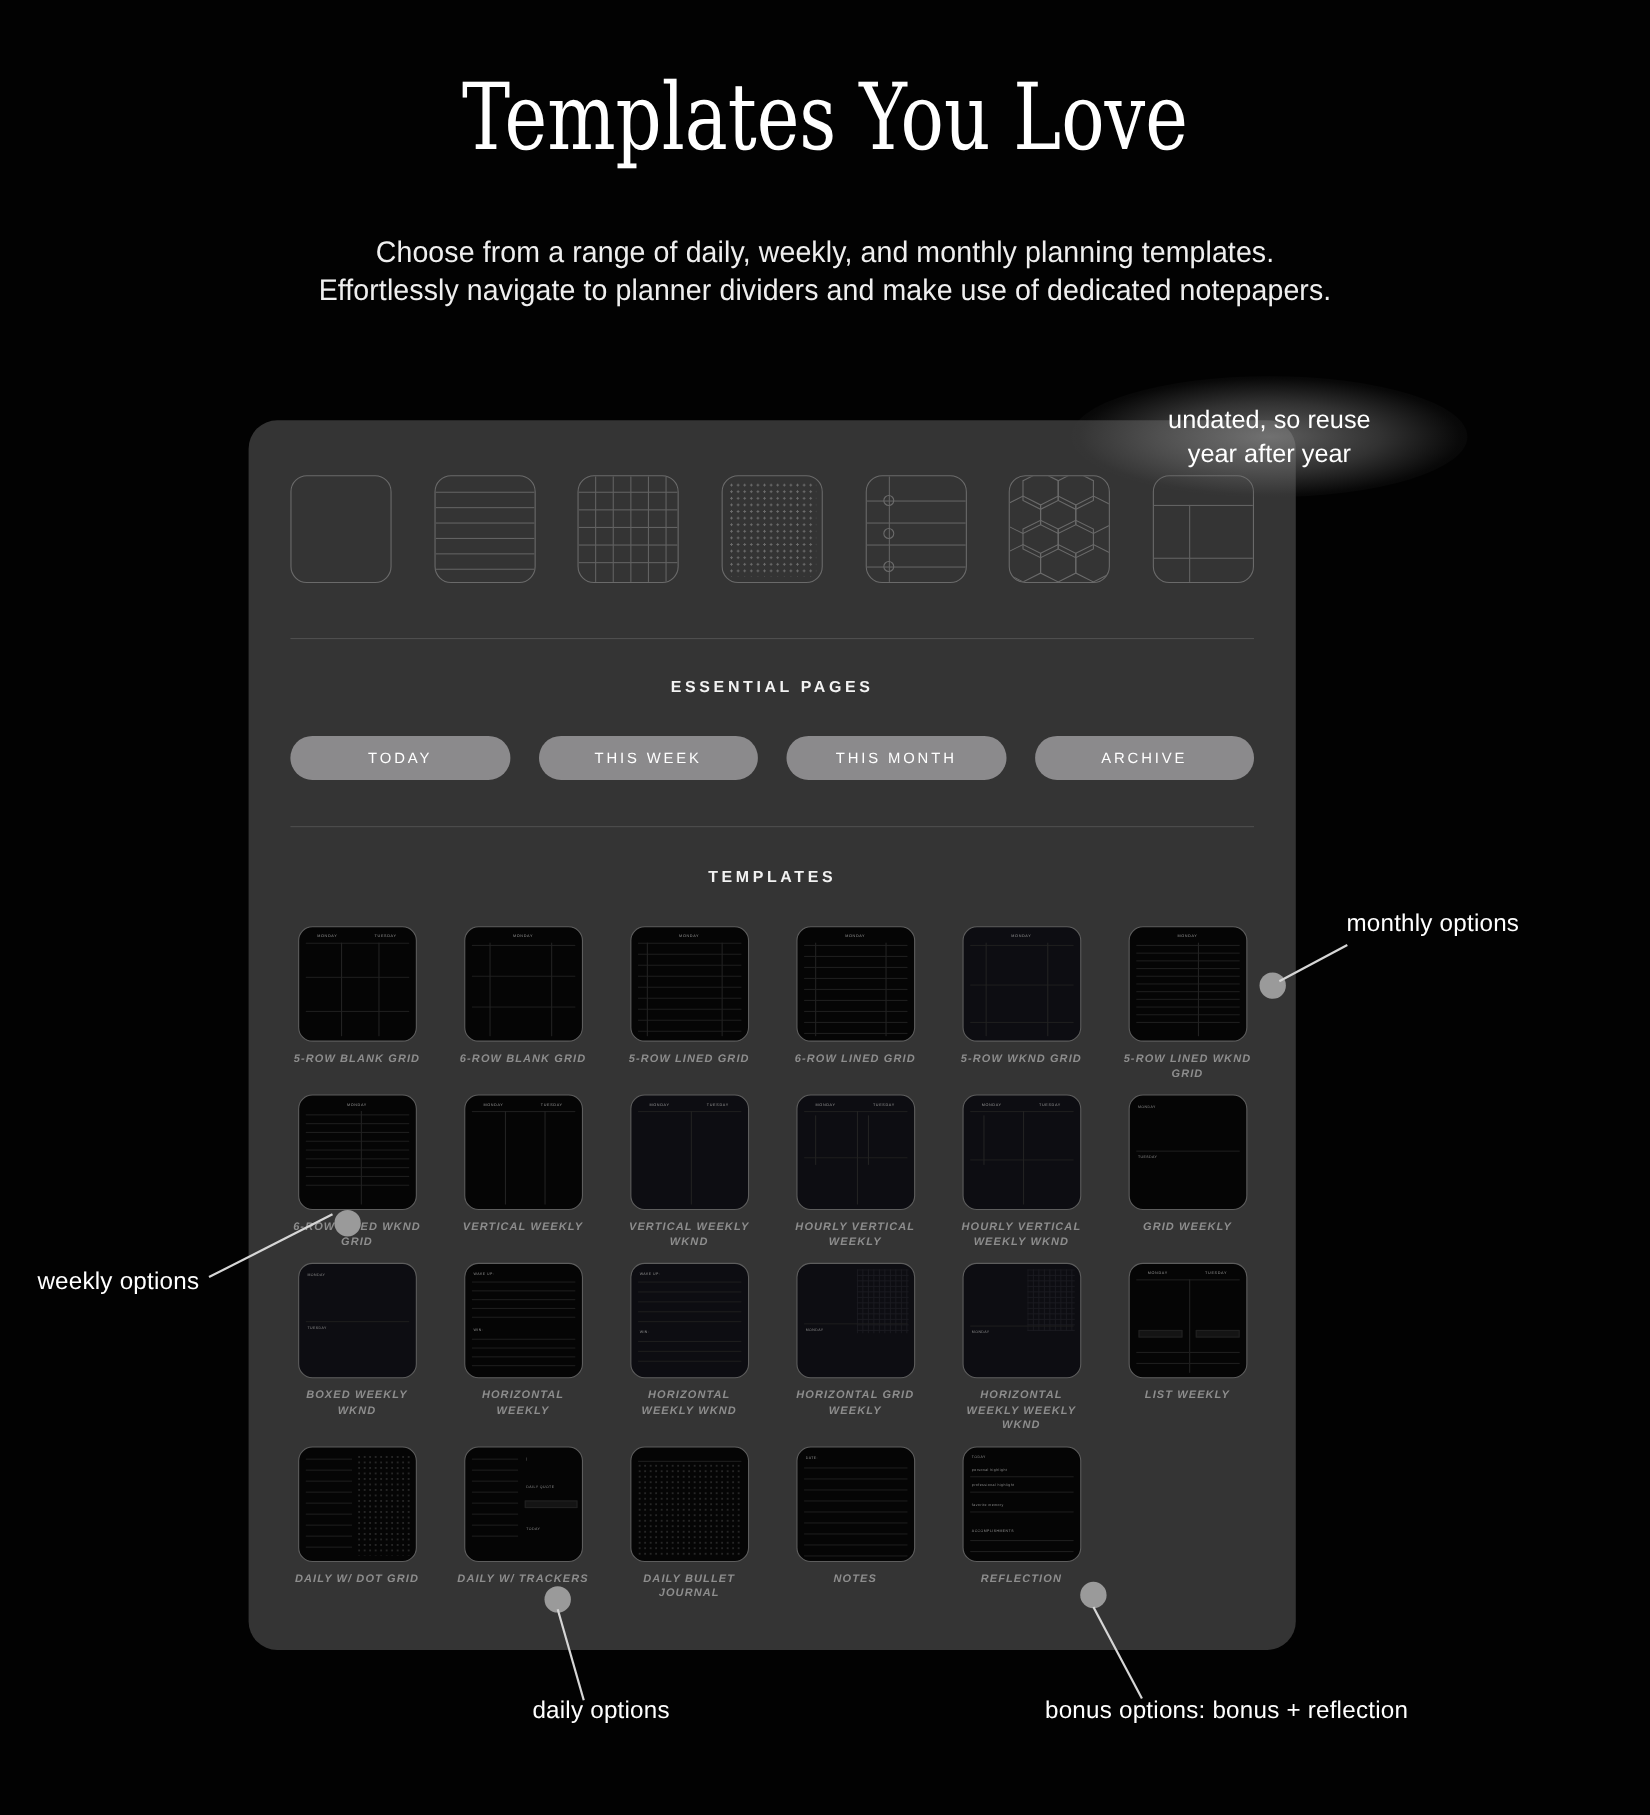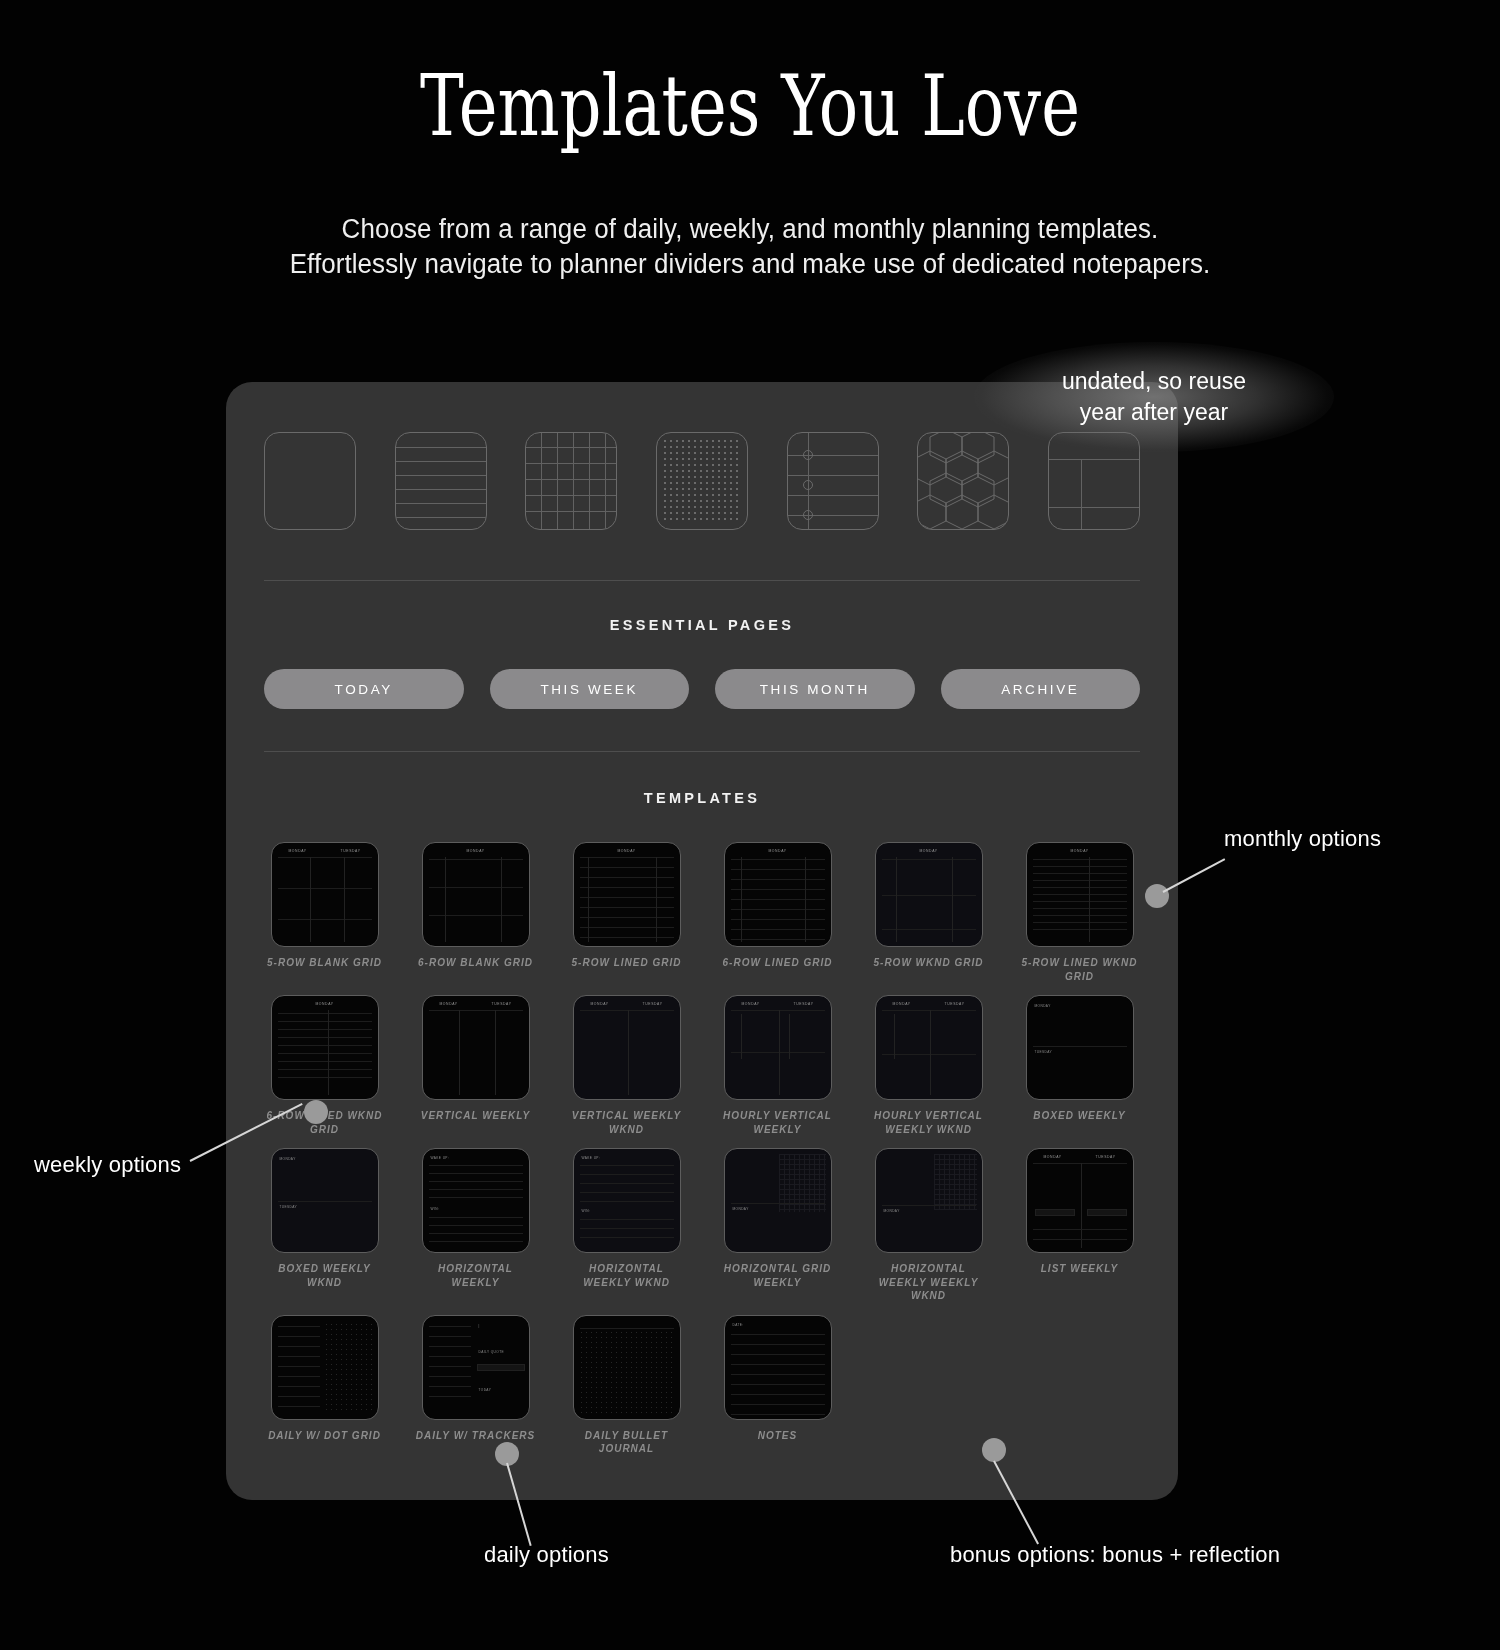--- a/index.html
+++ b/index.html
@@ -489,21 +489,21 @@
         </div>
         <div class="tlabel">HOURLY VERTICAL WEEKLY WKND</div>
       </div>
 
       <div class="tcell">
         <div class="tcard">
           <div class="mtxt" style="top:8px;left:8px">MONDAY</div>
           <div class="mtxt" style="top:54px;left:8px">TUESDAY</div>
           <div class="mline" style="top:50px"></div>
         </div>
-        <div class="tlabel">BOXED WEEKLY</div>
+        <div class="tlabel">GRID WEEKLY</div>
       </div>
 
       <div class="tcell">
         <div class="tcard tinted">
           <div class="mtxt" style="top:8px;left:8px">MONDAY</div>
           <div class="mtxt" style="top:56px;left:8px">TUESDAY</div>
           <div class="mline" style="top:52px"></div>
         </div>
         <div class="tlabel">BOXED WEEKLY WKND</div>
       </div>
@@ -626,20 +626,35 @@
           <div class="mline" style="top:48px"></div>
             <div class="mline" style="top:58px"></div>
             <div class="mline" style="top:68px"></div>
           <div class="mline" style="top:78px"></div>
             <div class="mline" style="top:88px"></div>
             <div class="mline" style="top:98px"></div>
         </div>
         <div class="tlabel">NOTES</div>
       </div>
 
+      <div class="tcell">
+        <div class="tcard">
+          <div class="mtxt" style="top:6px;left:8px">TODAY</div>
+          <div class="mtxt" style="top:18px;left:8px">personal highlight</div>
+          <div class="mline" style="top:26px"></div>
+          <div class="mtxt" style="top:32px;left:8px">professional highlight</div>
+          <div class="mline" style="top:40px"></div>
+          <div class="mtxt" style="top:50px;left:8px">favorite memory</div>
+          <div class="mline" style="top:58px"></div>
+          <div class="mtxt" style="top:74px;left:8px">ACCOMPLISHMENTS</div>
+          <div class="mline" style="top:84px"></div>
+            <div class="mline" style="top:94px"></div>
+        </div>
+        <div class="tlabel">REFLECTION</div>
+      </div>
 
     </div>
   </div>
 
   <div class="blurb">
     <span>undated, so reuse</span>
     <span>year after year</span>
   </div>
 
   <div class="dot" style="left:1145px; top:884px;"></div>

